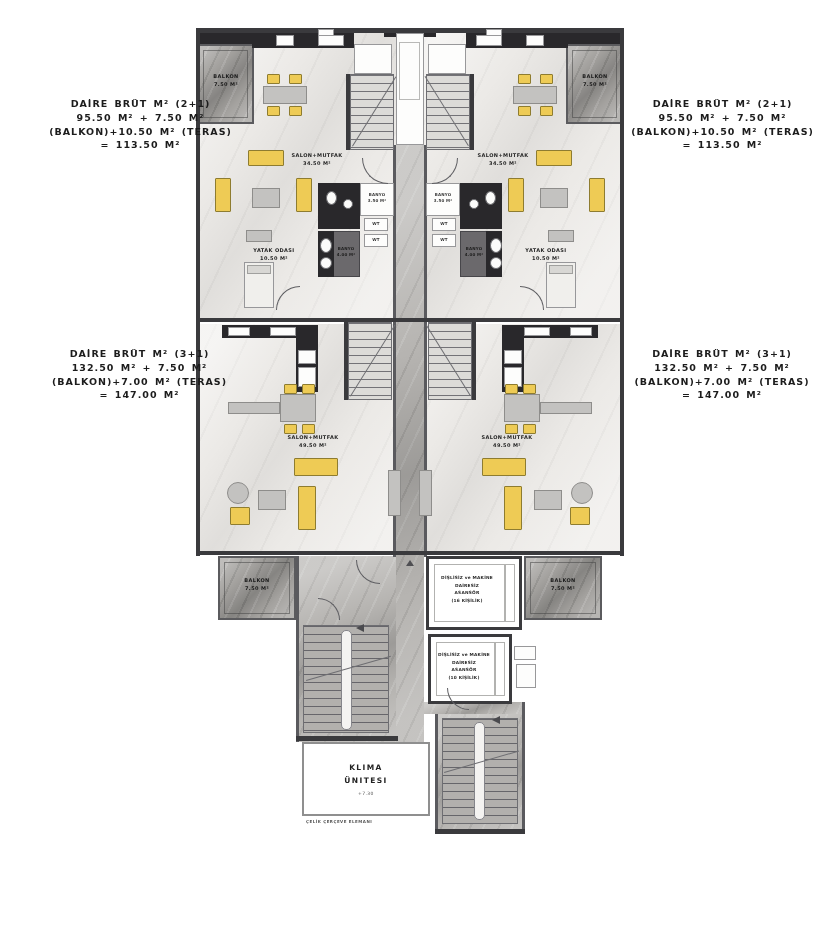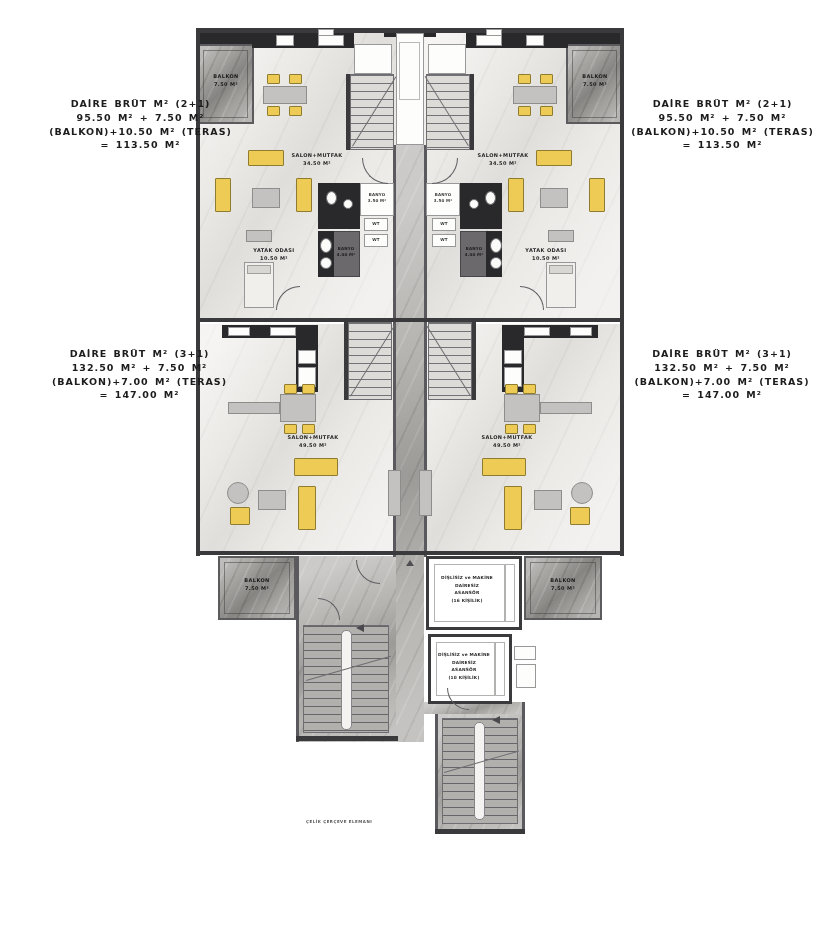--- a/index.html
+++ b/index.html
@@ -302,15 +302,20 @@
   <div class="marble-mid" style="left:438px;top:714px;width:84px;height:118px;"></div>
   <div class="wall-lt" style="left:435px;top:714px;width:3px;height:118px;"></div>
   <div class="wall-lt" style="left:522px;top:702px;width:3px;height:130px;"></div>
   <div class="stairs marble-steps" style="left:442px;top:718px;width:76px;height:106px;"></div>
   <div class="stringer" style="left:474px;top:722px;width:9px;height:96px;"></div>
   <div class="diag" style="left:444px;top:772px;width:78px;transform:rotate(-16deg);"></div>
   <div class="tri-left" style="left:492px;top:716px;"></div>
   <div class="door d-bl" style="left:447px;top:688px;width:22px;height:22px;"></div>
   <div class="wall" style="left:435px;top:829px;width:90px;height:5px;"></div>
 
+  <div class="klima-box" style="left:302px;top:742px;width:128px;height:74px;">
+    <div class="klima-title">KLIMA
+ÜNITESI</div>
+    <div class="klima-level">+7.30</div>
+  </div>
   <div class="steel-note" style="left:306px;top:819px;">ÇELİK ÇERÇEVE ELEMANI</div>
 
 </div>
 
 </body></html>

